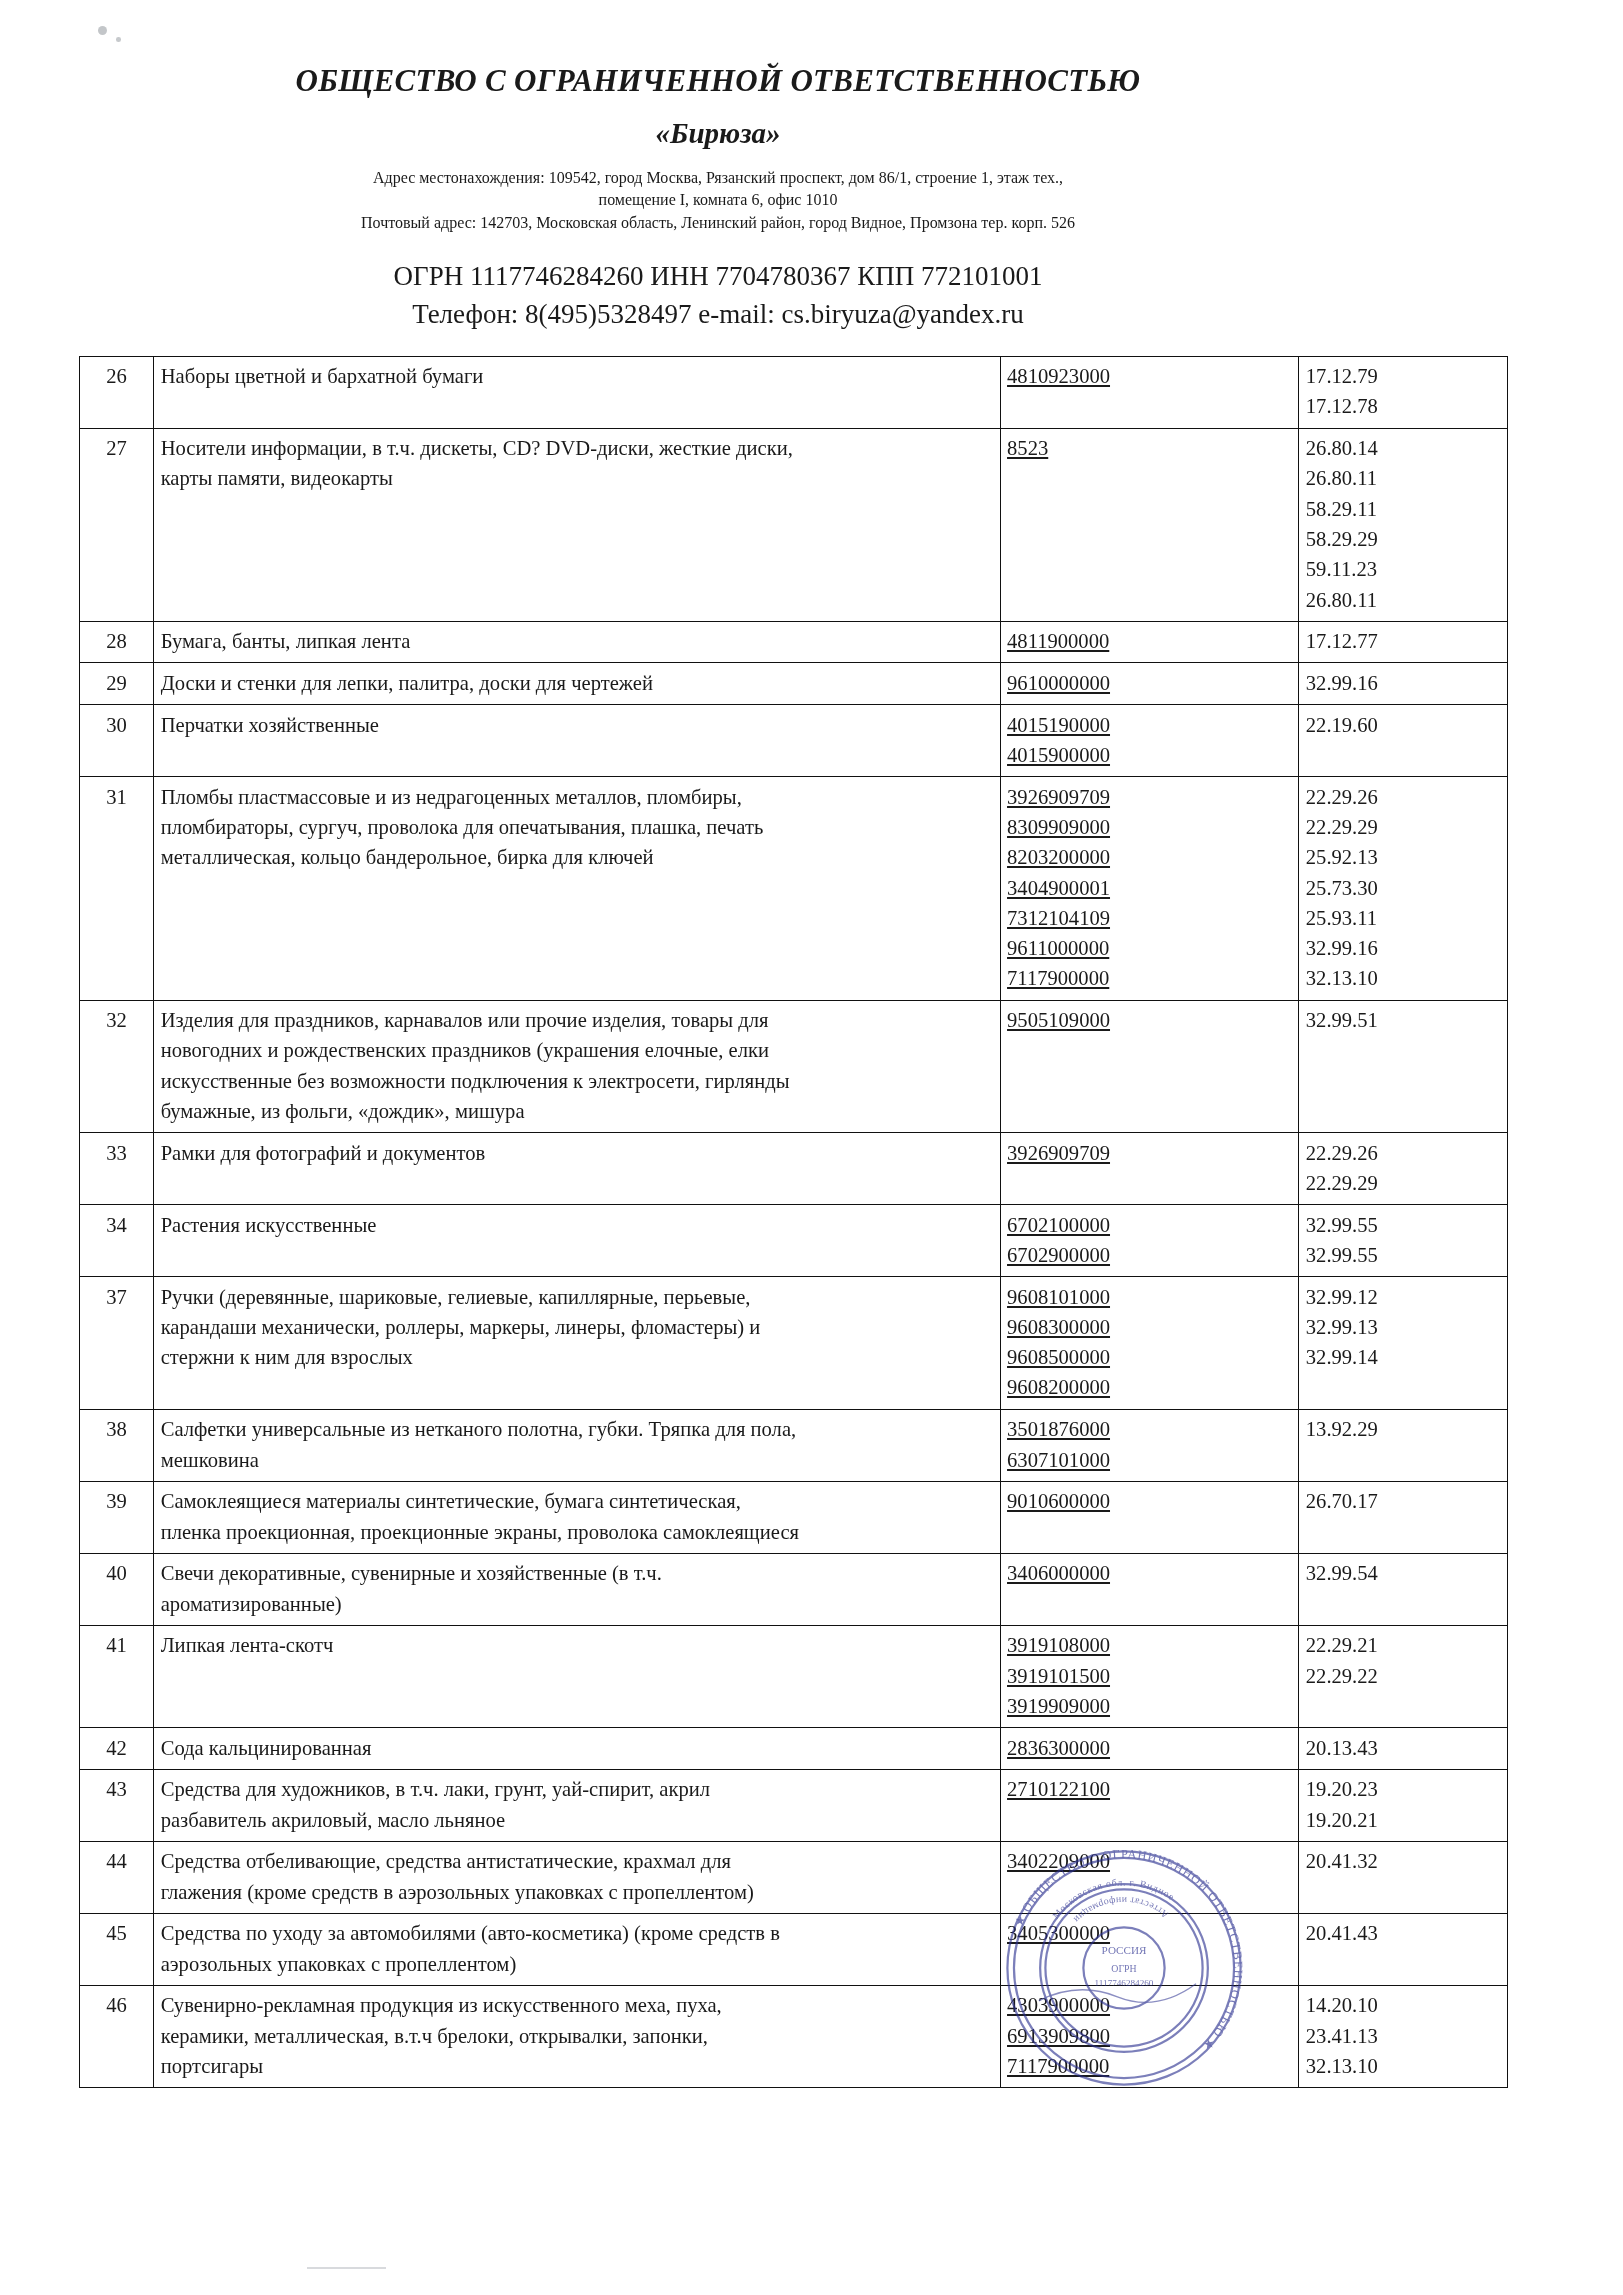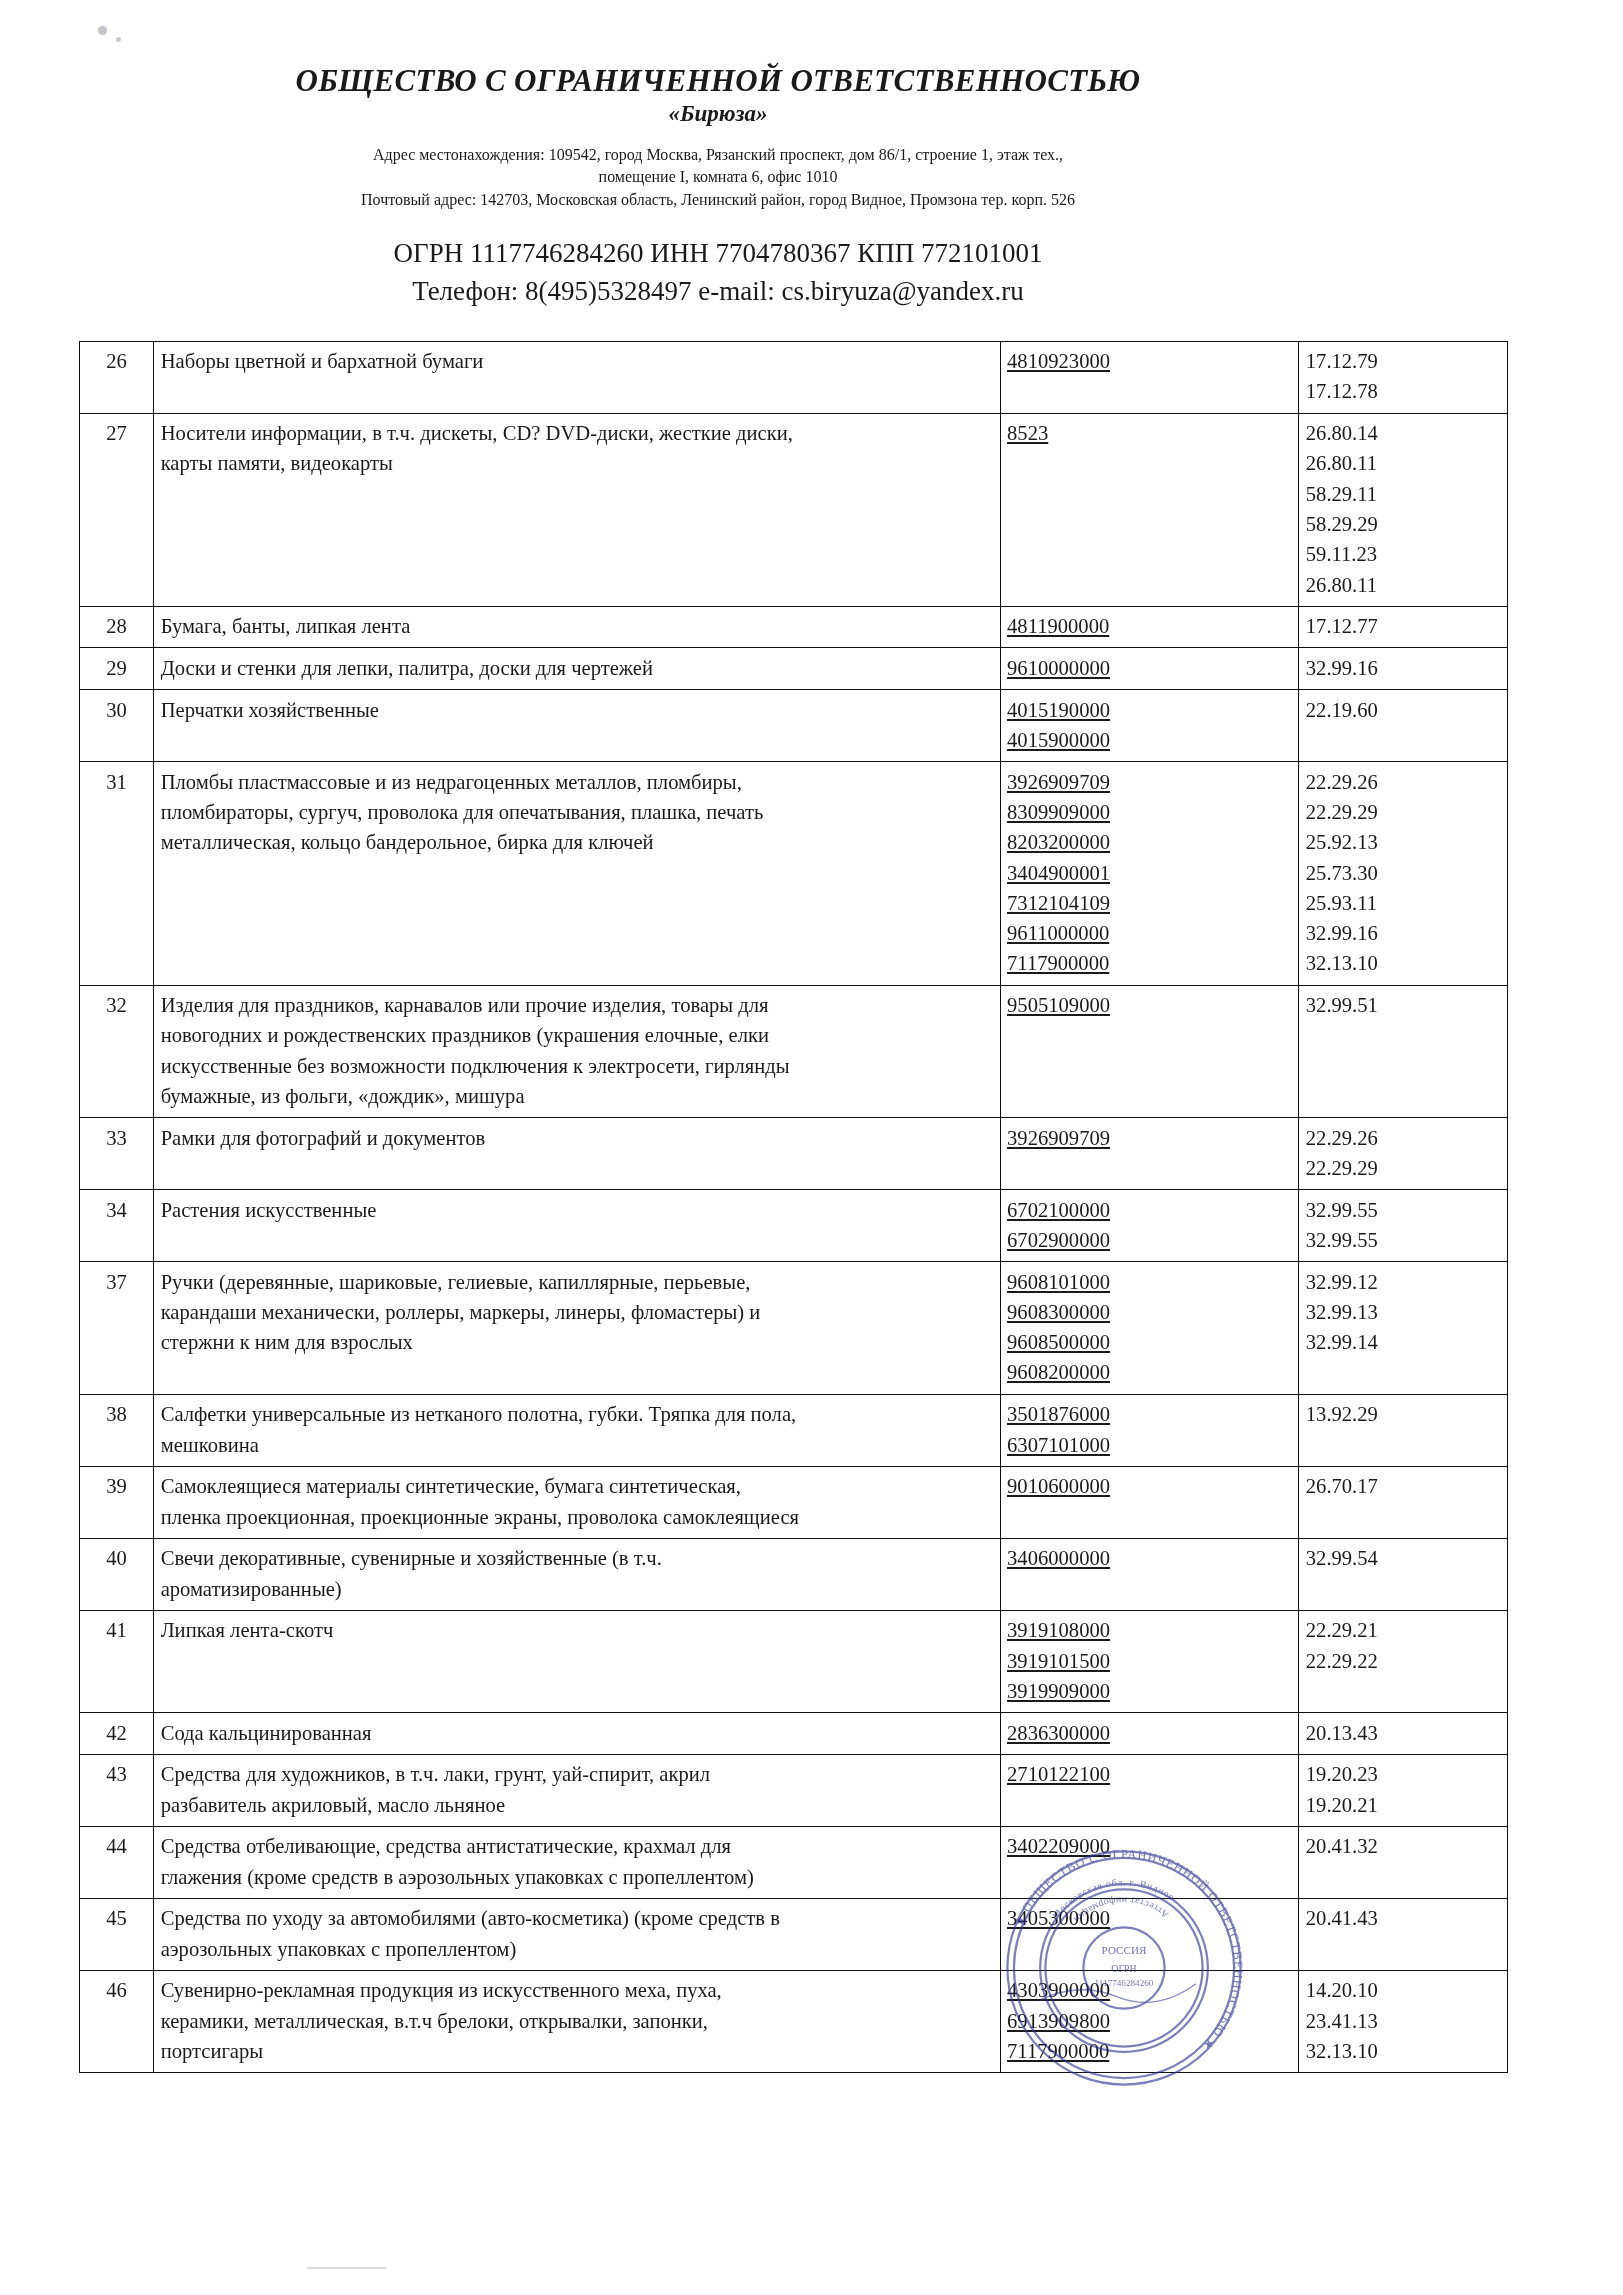--- a/index.html
+++ b/index.html
@@ -26,41 +26,41 @@
     text-align: center;
   }
   .company-line1 {
     font-size: 31px;
     font-weight: bold;
     font-style: italic;
     letter-spacing: 0.3px;
     line-height: 1.25;
   }
   .company-line2 {
-    font-size: 23px;
+    font-size: 29px;
     font-weight: bold;
     font-style: italic;
-    margin-top: 0;
+    margin-top: 16px;
   }
   .addr {
     font-size: 16px;
     line-height: 1.42;
     margin-top: 17px;
     padding: 0 39px;
   }
   .addr div { margin: 0; }
   .reqs {
     font-size: 27px;
     line-height: 1.42;
     margin-top: 22px;
   }
   table.main {
     border-collapse: collapse;
     width: 1429px;
-    margin-top: 30px;
+    margin-top: 22px;
     table-layout: fixed;
   }
   table.main td {
     border: 1.5px solid #111;
     vertical-align: top;
     font-size: 20.6px;
     line-height: 1.47;
     padding: 4.6px 6.5px 5.9px 6.5px;
   }
   td.c-num {

